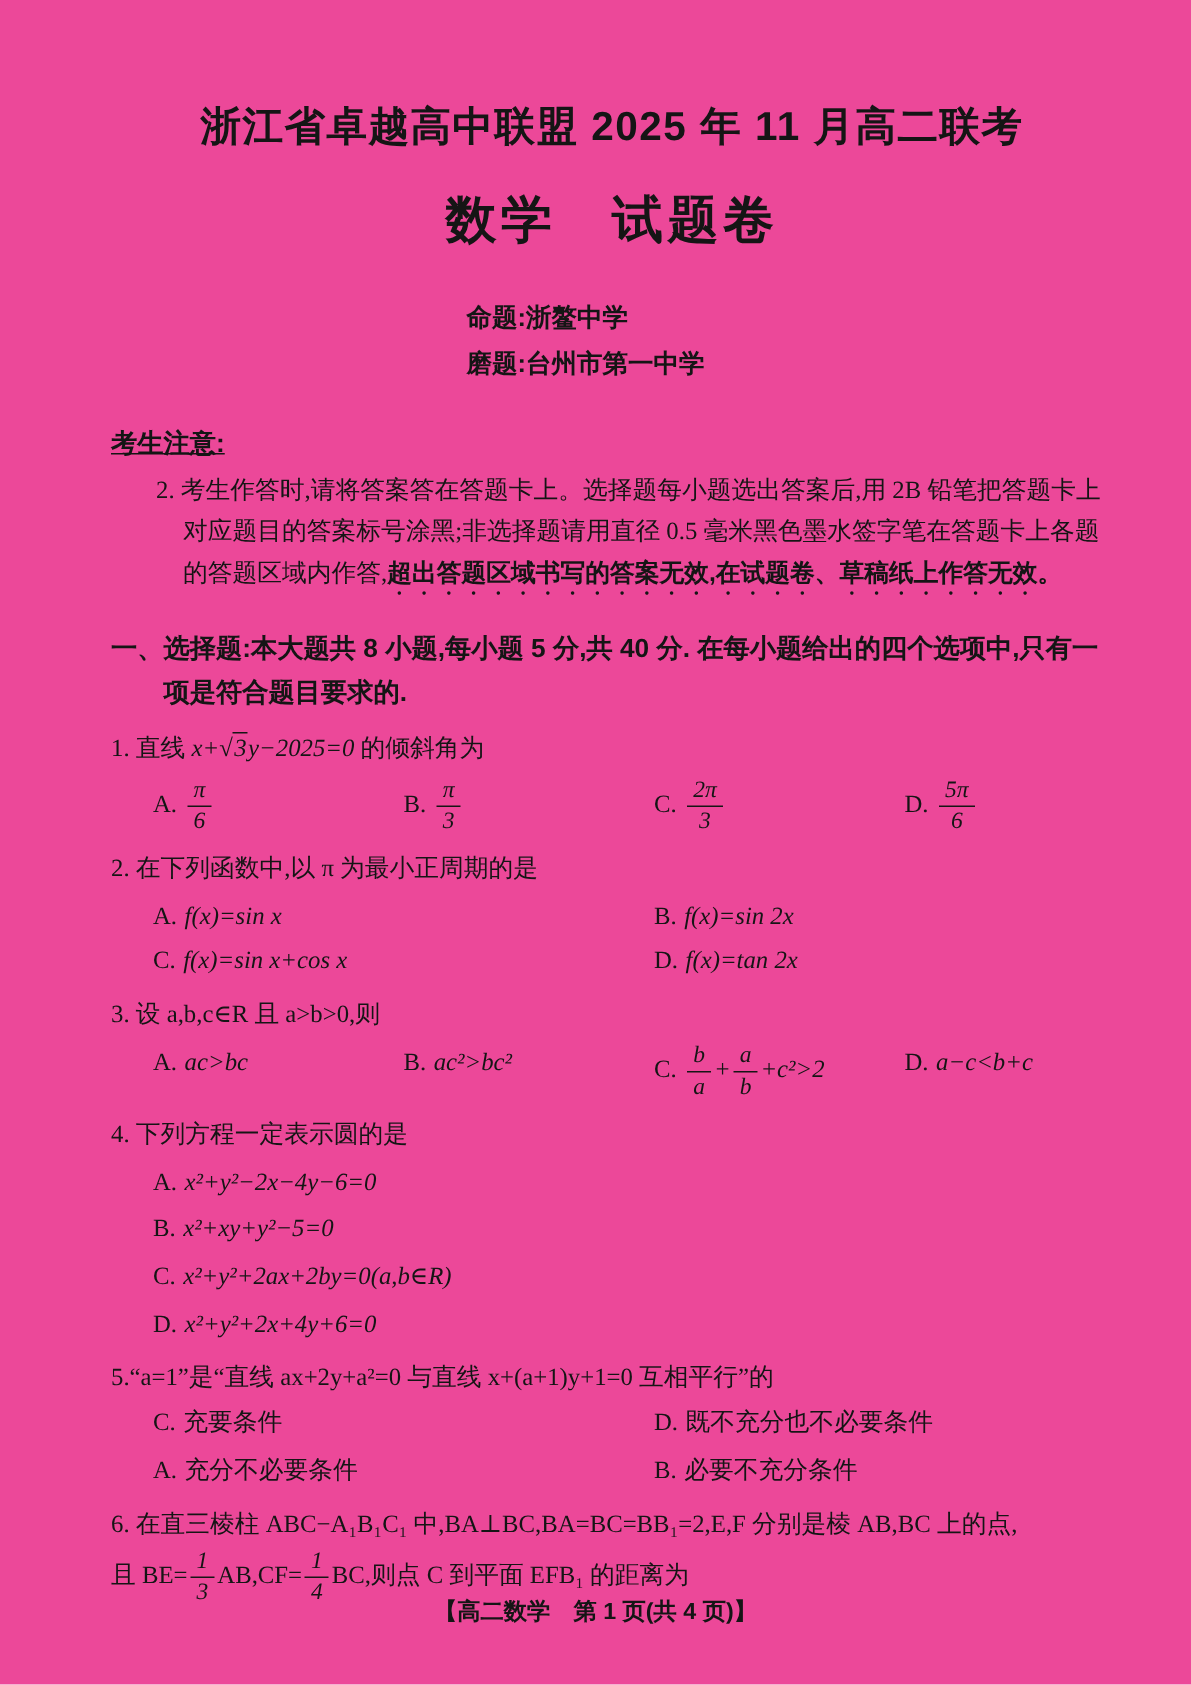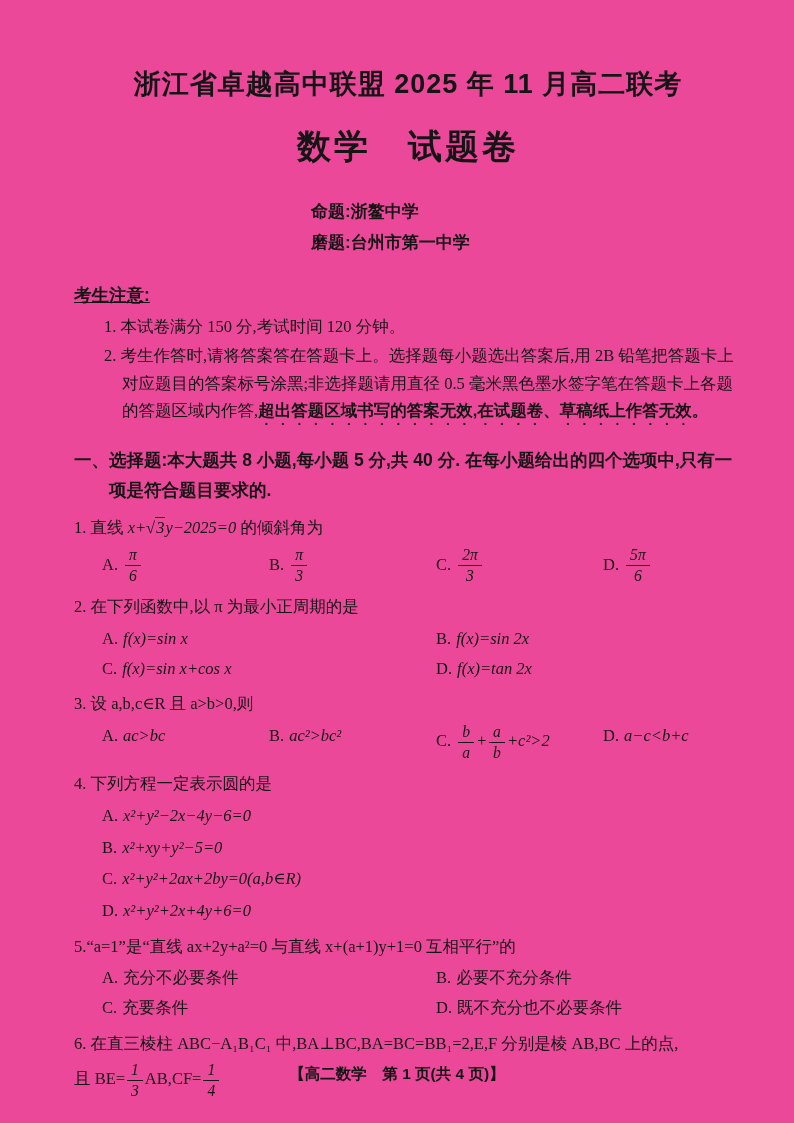--- a/index.html
+++ b/index.html
@@ -83,21 +83,20 @@
   <div class="title">浙江省卓越高中联盟 2025 年 11 月高二联考</div>
   <div class="subtitle">数学　试题卷</div>
 
   <div class="credits">
     <div>命题:浙鳌中学</div>
     <div>磨题:台州市第一中学</div>
   </div>
 
   <div class="notice-heading">考生注意:</div>
   <div class="notice-body">
-    <div class="notice-item">1. 本试卷满分 150 分,考试时间 120 分钟。</div>
     <div class="notice-item"><span>2. 考生作答时,请将答案答在答题卡上。选择题每小题选出答案后,用 2B 铅笔把答题卡上对应题目的答案标号涂黑;非选择题请用直径 0.5 毫米黑色墨水签字笔在答题卡上各题的答题区域内作答,</span><span class="emph">超出答题区域书写的答案无效,在试题卷、草稿纸上作答无效。</span></div>
   </div>
 
   <div class="sec-heading">一、选择题:本大题共 8 小题,每小题 5 分,共 40 分. 在每小题给出的四个选项中,只有一项是符合题目要求的.</div>
 
   <div class="q">
     <div class="q-stem"><span>1. 直线 </span><span class="math"><span>x+</span><span class="rsign">√</span><span class="radicand">3</span><span>y−2025=0</span></span><span> 的倾斜角为</span></div>
     <div class="opts opts-4">
       <div class="opt"><span class="opt-label">A.</span><span class="frac math">
             <span class="num">π</span>
@@ -151,37 +150,37 @@
     <div class="opts-stack">
       <div class="opt"><span class="opt-label">A.</span><span class="math">x²+y²−2x−4y−6=0</span></div>
       <div class="opt"><span class="opt-label">B.</span><span class="math">x²+xy+y²−5=0</span></div>
       <div class="opt"><span class="opt-label">C.</span><span class="math">x²+y²+2ax+2by=0(a,b∈R)</span></div>
       <div class="opt"><span class="opt-label">D.</span><span class="math">x²+y²+2x+4y+6=0</span></div>
     </div>
   </div>
 
   <div class="q">
     <div class="q-stem">5.“a=1”是“直线 ax+2y+a²=0 与直线 x+(a+1)y+1=0 互相平行”的</div>
+    <div class="opts opts-2 row2">
+      <div class="opt"><span class="opt-label">C.</span><span>充要条件</span></div>
+      <div class="opt"><span class="opt-label">D.</span><span>既不充分也不必要条件</span></div>
+    </div>
     <div class="opts opts-2">
       <div class="opt"><span class="opt-label">A.</span><span>充分不必要条件</span></div>
       <div class="opt"><span class="opt-label">B.</span><span>必要不充分条件</span></div>
-    </div>
-    <div class="opts opts-2 row2">
-      <div class="opt"><span class="opt-label">C.</span><span>充要条件</span></div>
-      <div class="opt"><span class="opt-label">D.</span><span>既不充分也不必要条件</span></div>
     </div>
   </div>
 
   <div class="q">
     <div class="q-stem">6. 在直三棱柱 ABC−A₁B₁C₁ 中,BA⊥BC,BA=BC=BB₁=2,E,F 分别是棱 AB,BC 上的点,</div>
     <div class="q-stem" style="margin-top:3px;"><span>且 BE=</span><span class="frac math">
           <span class="num">1</span>
           <span class="den">3</span>
         </span><span>AB,CF=</span><span class="frac math">
           <span class="num">1</span>
           <span class="den">4</span>
-        </span></div>
+        </span><span>BC,则点 C 到平面 EFB₁ 的距离为</span></div>
 
   </div>
 
   <div class="footer">【高二数学　第 1 页(共 4 页)】</div>
 
 </div>
 
 </body></html>

